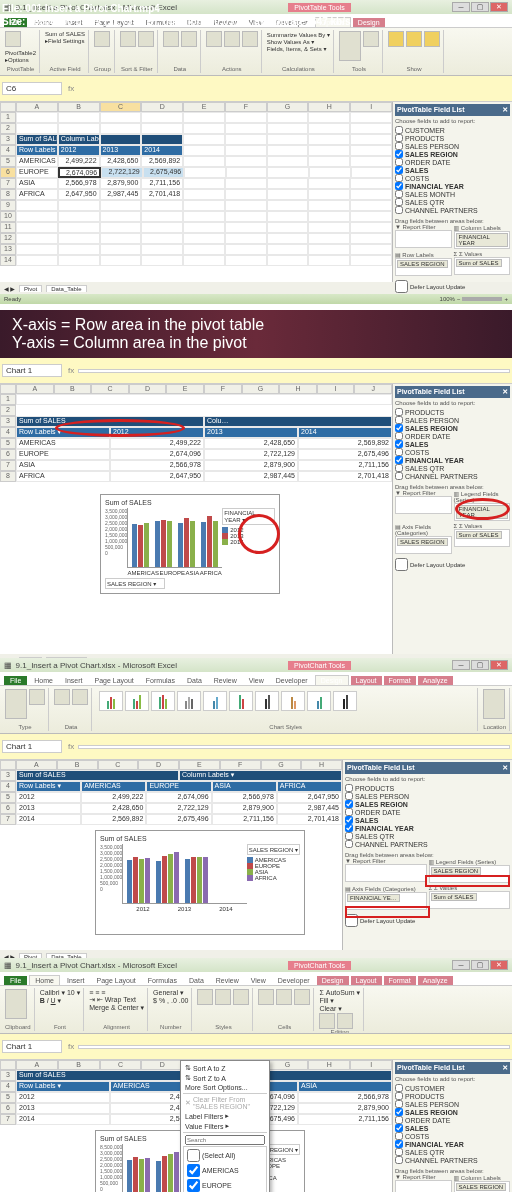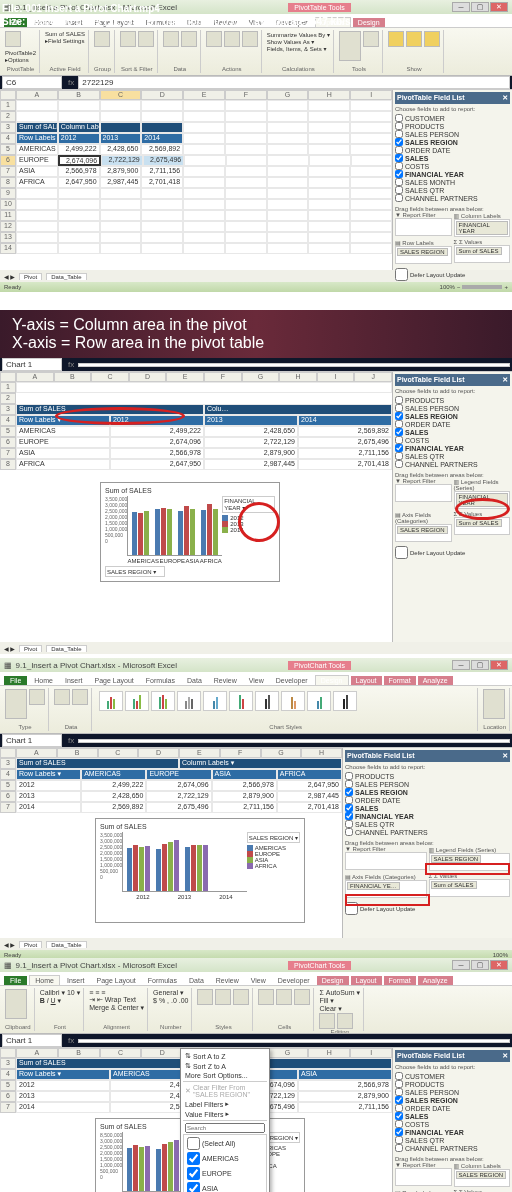--- a/index.html
+++ b/index.html
@@ -21,21 +21,21 @@
 .ribbon-tabs .ctx { background: #d67e8c; color: #fff; }
 
 .ribbon-body { height: 48px; background: linear-gradient(#f8f8f0, #ececdc); border-bottom: 1px solid #bbb; display: flex; padding: 2px; gap: 2px; overflow: hidden; }
 .rgroup { border-right: 1px solid #ccc; padding: 1px 3px; display: flex; flex-direction: column; justify-content: space-between; }
 .rgroup .icons { display: flex; gap: 2px; flex-wrap: wrap; }
 .rgroup .glabel { font-size: 6px; color: #666; text-align: center; }
 .ricon { width: 16px; height: 16px; background: #e0e0d0; border: 1px solid #bbb; }
 .ricon.big { width: 22px; height: 30px; }
 .ricon.yellow { background: #f0d060; }
 
-.formula-bar { height: 14px; background: #0f172a; display: flex; align-items: center; border-bottom: 1px solid #ccc; font-size: 8px; }
+.formula-bar { height: 26px; background: #fef9c3; display: flex; align-items: center; border-bottom: 1px solid #ccc; font-size: 8px; }
 .namebox { width: 60px; border: 1px solid #ccc; background: #fff; padding: 1px 3px; margin: 0 2px; }
 .fx { padding: 0 4px; color: #888; }
 .formula-input { flex: 1; border: 1px solid #ccc; background: #fff; padding: 1px 3px; margin-right: 2px; }
 
 .sheet-area { display: flex; height: 180px; }
 .grid { flex: 1; position: relative; background: #fff; overflow: hidden; }
 .col-headers { display: flex; height: 10px; background: #f0f0e8; }
 .col-headers .corner { width: 16px; border: 1px solid #ccc; }
 .col-headers .ch { flex: 1; min-width: 30px; text-align: center; border: 1px solid #ccc; font-size: 7px; color: #666; }
 .col-headers .ch.sel { background: #f8e0a0; }
@@ -196,21 +196,20 @@
           <div class="ricon yellow"></div>
           <div class="ricon yellow"></div>
           <div class="ricon yellow"></div>
         </div>
         <div class="glabel">Show</div>
       </div>
   </div>
   <div class="formula-bar">
     <div class="namebox">C6</div>
     <span class="fx">fx</span>
-    <div class="formula-input">2722129</div>
   </div>
   <div class="sheet-area">
     <div class="grid">
       <div class="col-headers">
         <div class="corner"></div>
         <div class="ch">A</div>
         <div class="ch">B</div>
         <div class="ch sel">C</div>
         <div class="ch">D</div>
         <div class="ch">E</div>
@@ -478,22 +477,22 @@
     <div class="zoom">
         <span>100%</span>
         <span>−</span>
         <div class="slider"></div>
         <span>+</span>
       </div>
   </div>
 </div>
 
 <div class="annotation-banner">
+  <div>X-axis = Row area in the pivot table</div>
   <div>Y-axis = Column area in the pivot</div>
-  <div>X-axis = Row area in the pivot table</div>
 </div>
 
 <div class="screenshot s2">
   <div class="formula-bar">
     <div class="namebox">Chart 1</div>
     <span class="fx">fx</span>
     <div class="formula-input"></div>
   </div>
   <div class="sheet-area" style="height:270px;">
     <div class="grid">

